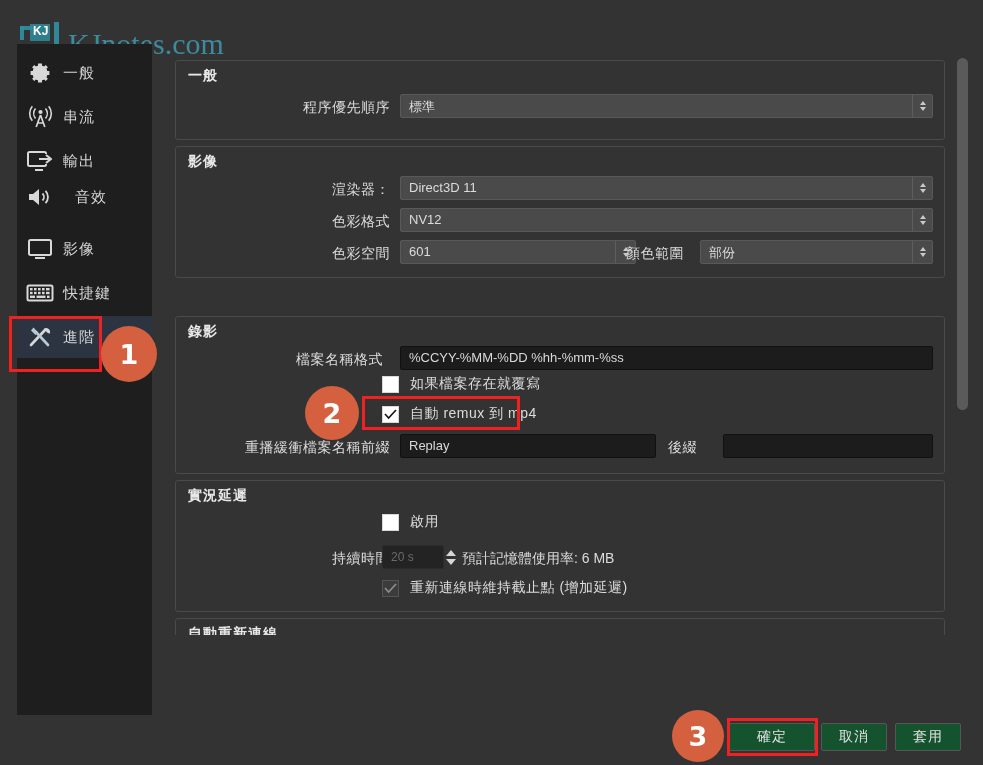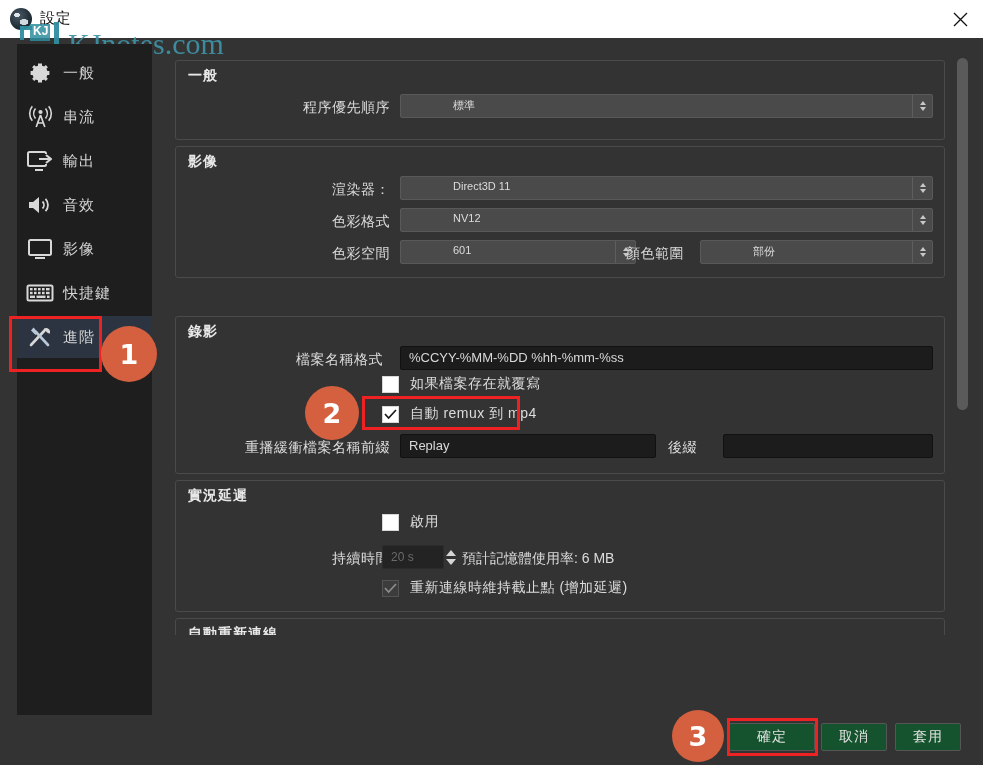--- a/index.html
+++ b/index.html
@@ -37,21 +37,21 @@
   .side-item .ic{width:46px;height:42px;display:flex;align-items:center;justify-content:center;}
   .side-item .lb{font-size:15px;color:#d4d4d4;letter-spacing:1px;}
   .side-item.sel{background:#2b3440;}
 
   
   .content{position:absolute;left:160px;top:52px;width:790px;height:583px;overflow:hidden;}
   .group{position:absolute;left:15px;width:768px;border:1px solid #4a4a4a;border-radius:3px;background:#333333;}
   .group-title{position:absolute;left:12px;top:6px;font-size:14px;color:#e8e8e8;font-weight:bold;letter-spacing:1px;}
   .fld-label{position:absolute;font-size:14px;color:#dcdcdc;text-align:right;letter-spacing:.5px;}
   .combo{position:absolute;height:24px;background:#4a4a4a;border:1px solid #595959;border-radius:2px;box-sizing:border-box;}
-  .combo .val{position:absolute;left:8px;top:3px;font-size:11px;color:#dcdcdc;margin-left:44px;}
+  .combo .val{position:absolute;left:8px;top:3px;font-size:13px;color:#dcdcdc;}
   .combo .arrw{position:absolute;right:0;top:0;width:19px;height:22px;border-left:1px solid #5e5e5e;
     display:flex;flex-direction:column;align-items:center;justify-content:center;gap:2px;}
   .chev{width:0;height:0;border-left:3px solid transparent;border-right:3px solid transparent;}
   .chev.up{border-bottom:4px solid #c8c8c8;}
   .chev.dn{border-top:4px solid #c8c8c8;}
   .textin{position:absolute;height:24px;background:#1c1c1c;border:1px solid #111;border-radius:2px;box-sizing:border-box;}
   .textin .val{position:absolute;left:8px;top:3px;font-size:13px;color:#d8d8d8;}
   .spin{position:absolute;height:24px;background:#232323;border:1px solid #2b2b2b;border-radius:2px;box-sizing:border-box;}
   .spin .val{position:absolute;left:8px;top:4px;font-size:12px;color:#6a6a6a;text-align:right;}
   .spinarrows{position:absolute;width:14px;height:24px;display:flex;flex-direction:column;align-items:center;justify-content:center;gap:3px;}
@@ -77,31 +77,20 @@
   .redbox{position:absolute;border:3px solid #ee2222;box-sizing:border-box;pointer-events:none;}
   .badge{position:absolute;border-radius:50%;background:#d5603f;color:#fff;
     display:flex;align-items:center;justify-content:center;font-size:27px;font-weight:bold;
     font-family:"DejaVu Sans",sans-serif;}
 </style>
 </head>
 <body>
 
 <div class="app">
 
-  <div class="titlebar">
-    <div class="title-icon">
-        <div class="sw"></div>
-      </div>
-    <div class="title-text">設定</div>
-    <div class="close-btn">
-      <svg width="15" height="15" viewBox="0 0 15 15">
-          <path d="M1,1 L14,14 M14,1 L1,14" stroke="#111" stroke-width="1.3" fill="none"></path>
-        </svg>
-    </div>
-  </div>
 
   <div class="watermark">
     <div class="wm-mark">
       <div class="br" style="left:0;top:4px;width:4px;height:14px;"></div>
       <div class="br" style="left:0;top:4px;width:12px;height:4px;"></div>
       <div class="br" style="left:0;top:32px;width:4px;height:14px;"></div>
       <div class="br" style="left:0;top:42px;width:12px;height:4px;"></div>
       <div class="br" style="left:34px;top:0;width:5px;height:46px;"></div>
       <div class="br" style="left:10px;top:2px;width:20px;height:17px;background:#2e8d9e;opacity:.85;"></div>
       <div style="position:absolute;left:13px;top:2px;font-size:12px;font-weight:bold;color:#fff;
@@ -144,21 +133,21 @@
           <rect x="2" y="3" width="18" height="14" rx="1.5" fill="none" stroke="#d8d8d8" stroke-width="2"></rect>
           <path d="M9 21h8" stroke="#d8d8d8" stroke-width="2"></path>
           <path d="M13 10h11 M20 6l5 4-5 4" fill="none" stroke="#d8d8d8" stroke-width="2.2" stroke-linejoin="round"></path>
           <rect x="11" y="5" width="15" height="10" fill="#1e1e1e"></rect>
           <path d="M13 10h11 M20 6l5 4-5 4" fill="none" stroke="#d8d8d8" stroke-width="2.2" stroke-linejoin="round"></path>
         </svg>
       </span>
       <span class="lb">輸出</span>
     </div>
 
-    <div class="side-item" style="top:140px;">
+    <div class="side-item" style="top:132px;gap:12px;">
       <span class="ic">
         <svg width="28" height="24" viewBox="0 0 28 24">
           <path fill="#d8d8d8" d="M3 9h4l6-5v16l-6-5H3z"></path>
           <path d="M16.5 8.5a5 5 0 010 7" stroke="#d8d8d8" stroke-width="1.8" fill="none"></path>
           <path d="M19.5 5.8a9 9 0 010 12.4" stroke="#d8d8d8" stroke-width="1.8" fill="none"></path>
         </svg>
       </span>
       <span class="lb">音效</span>
     </div>
 

